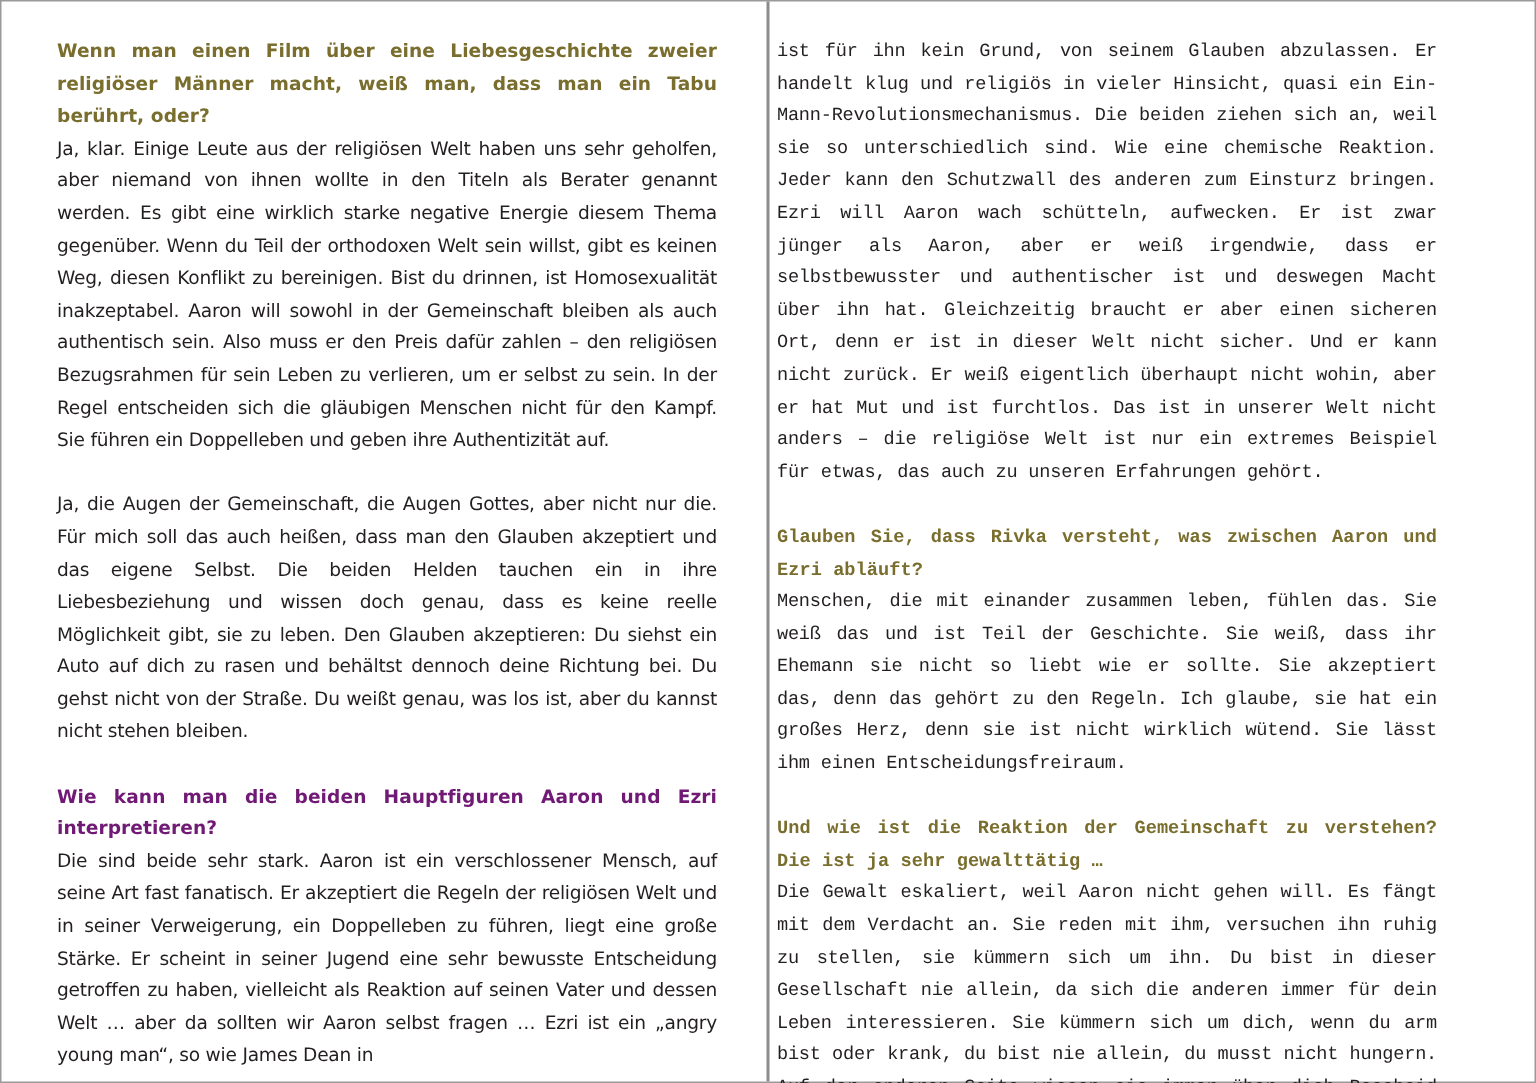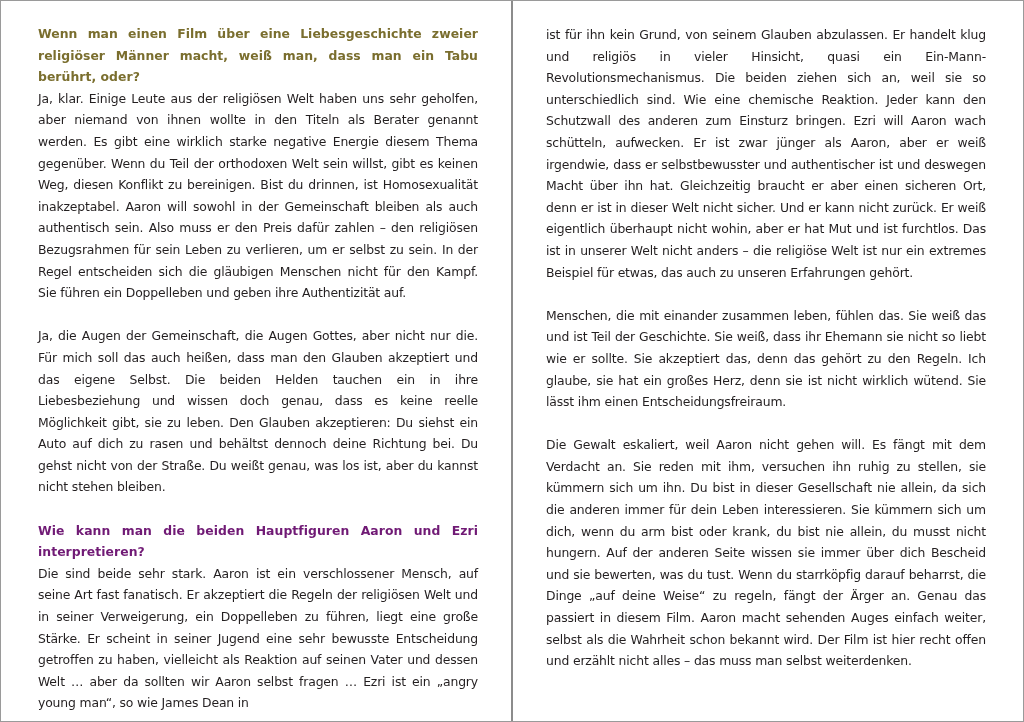--- a/index.html
+++ b/index.html
@@ -22,21 +22,21 @@
       border: 1px solid #9a9a9a;
       background: #ffffff;
     }
     .page {
       position: absolute;
       top: 0;
       height: 720px;
       box-sizing: border-box;
     }
     .page-left { left: 0; width: 511px; }
-    .page-right { left: 512px; width: 510px; }
+    .page-right { left: 484px; width: 510px; font-family: Liberation Mono, monospace; }
     .gutter {
       position: absolute;
       left: 510px;
       top: 0;
       width: 2px;
       height: 720px;
       background: #8c8c8c;
     }
     .column {
       position: absolute;
@@ -88,23 +88,25 @@
   <div class="gutter"></div>
 
   <div class="page page-right">
     <div class="column" style="color: rgb(35, 31, 32);">
 
       <div class="block">
         <p class="answer">ist für ihn kein Grund, von seinem Glauben abzulassen. Er handelt klug und religiös in vieler Hinsicht, quasi ein Ein-Mann-Revolutionsmechanismus. Die beiden ziehen sich an, weil sie so unterschiedlich sind. Wie eine chemische Reaktion. Jeder kann den Schutzwall des anderen zum Einsturz bringen. Ezri will Aaron wach schütteln, aufwecken. Er ist zwar jünger als Aaron, aber er weiß irgendwie, dass er selbstbewusster und authentischer ist und deswegen Macht über ihn hat. Gleichzeitig braucht er aber einen sicheren Ort, denn er ist in dieser Welt nicht sicher. Und er kann nicht zurück. Er weiß eigentlich überhaupt nicht wohin, aber er hat Mut und ist furchtlos. Das ist in unserer Welt nicht anders – die religiöse Welt ist nur ein extremes Beispiel für etwas, das auch zu unseren Erfahrungen gehört.</p>
       </div>
 
       <div class="block">
+        <p class="question" style="color: rgb(122, 110, 46);">Glauben Sie, dass Rivka versteht, was zwischen Aaron und Ezri abläuft?</p>
         <p class="answer">Menschen, die mit einander zusammen leben, fühlen das. Sie weiß das und ist Teil der Geschichte. Sie weiß, dass ihr Ehemann sie nicht so liebt wie er sollte. Sie akzeptiert das, denn das gehört zu den Regeln. Ich glaube, sie hat ein großes Herz, denn sie ist nicht wirklich wütend. Sie lässt ihm einen Entscheidungsfreiraum.</p>
       </div>
 
       <div class="block">
+        <p class="question" style="color: rgb(122, 110, 46);">Und wie ist die Reaktion der Gemeinschaft zu verstehen? Die ist ja sehr gewalttätig …</p>
         <p class="answer">Die Gewalt eskaliert, weil Aaron nicht gehen will. Es fängt mit dem Verdacht an. Sie reden mit ihm, versuchen ihn ruhig zu stellen, sie kümmern sich um ihn. Du bist in dieser Gesellschaft nie allein, da sich die anderen immer für dein Leben interessieren. Sie kümmern sich um dich, wenn du arm bist oder krank, du bist nie allein, du musst nicht hungern. Auf der anderen Seite wissen sie immer über dich Bescheid und sie bewerten, was du tust. Wenn du starrköpfig darauf beharrst, die Dinge „auf deine Weise“ zu regeln, fängt der Ärger an. Genau das passiert in diesem Film. Aaron macht sehenden Auges einfach weiter, selbst als die Wahrheit schon bekannt wird. Der Film ist hier recht offen und erzählt nicht alles – das muss man selbst weiterdenken.</p>
       </div>
 
     </div>
   </div>
 
 </div>
 
 </body></html>

